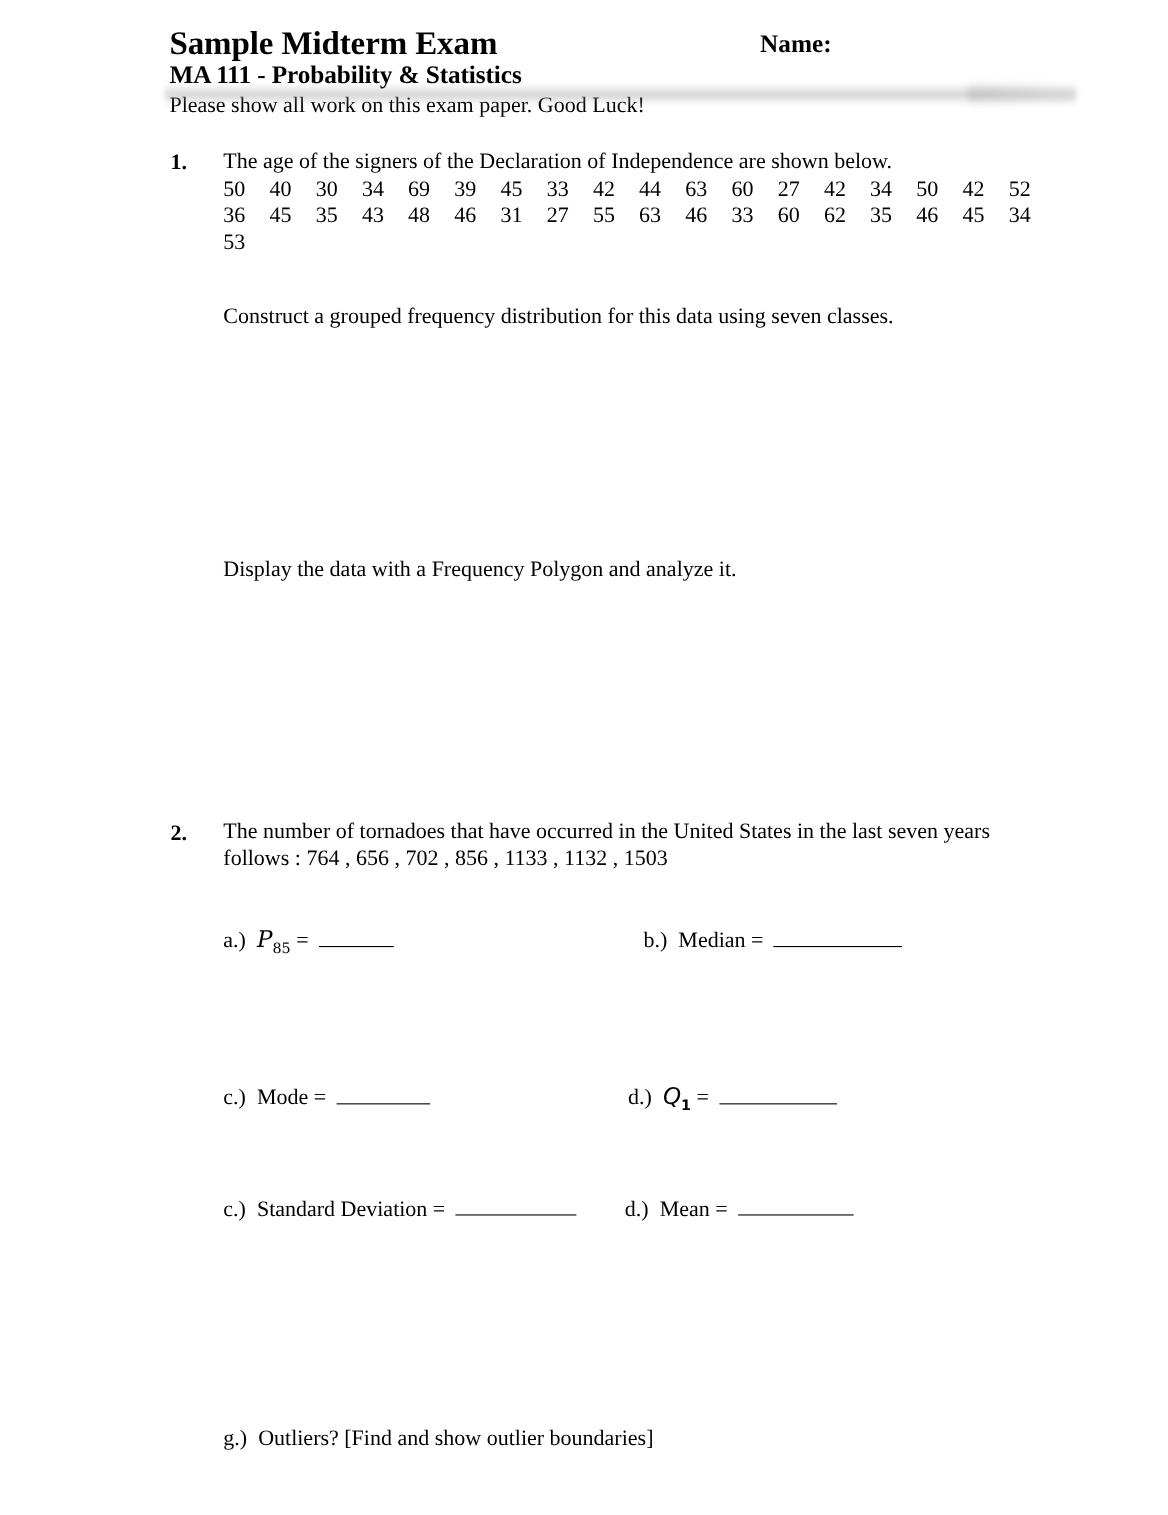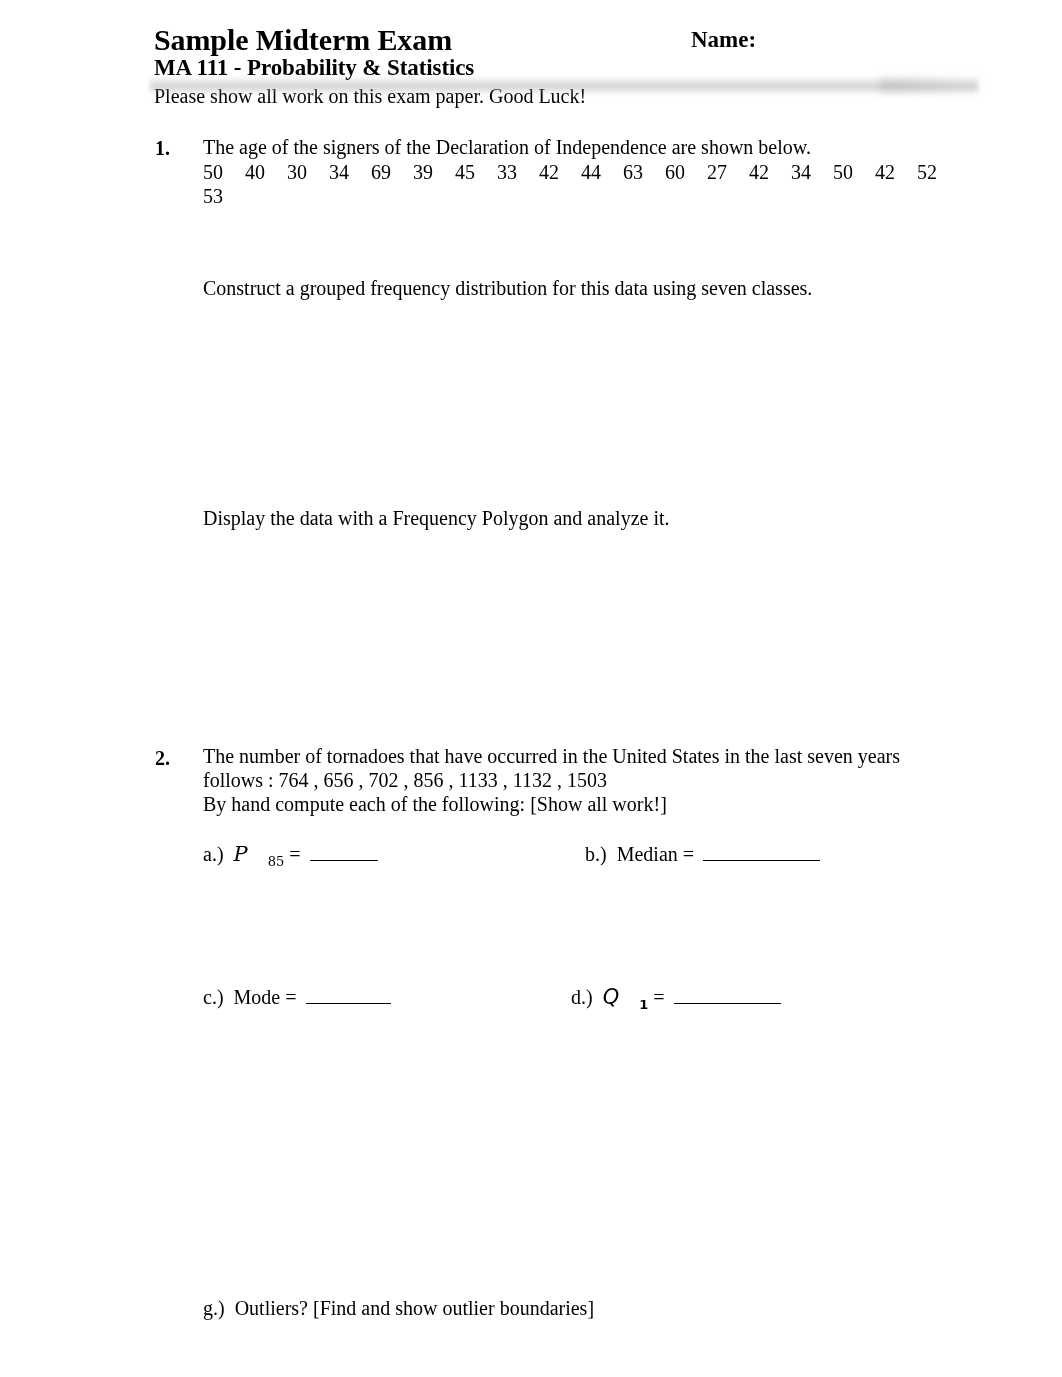--- a/index.html
+++ b/index.html
@@ -147,21 +147,20 @@
   }
   .mathvar.sans {
     font-family: "DejaVu Sans", "Liberation Sans", sans-serif;
     font-style: italic;
     font-size: 21px;
   }
   .sub {
     font-size: 13px;
     vertical-align: sub;
     font-style: normal;
-    margin-left: 20px;
   }
   .sub.bolder { font-weight: bold; }
 
   b.tight { font-weight: normal; }
 </style>
 </head>
 <body>
 
 <div class="page">
 
@@ -200,38 +199,57 @@
           <td>63</td>
           <td>60</td>
           <td>27</td>
           <td>42</td>
           <td>34</td>
           <td>50</td>
           <td>42</td>
           <td>52</td>
         </tr>
         <tr>
+          <td>36</td>
+          <td>45</td>
+          <td>35</td>
+          <td>43</td>
+          <td>48</td>
+          <td>46</td>
+          <td>31</td>
+          <td>27</td>
+          <td>55</td>
+          <td>63</td>
+          <td>46</td>
+          <td>33</td>
+          <td>60</td>
+          <td>62</td>
+          <td>35</td>
+          <td>46</td>
+          <td>45</td>
+          <td>34</td>
+        </tr>
+        <tr>
           <td>53</td>
         </tr>
       </tbody>
     </table>
   </div>
 
   <div class="qbody qline" style="top:276px;">
     <span>Construct a grouped frequency distribution for this data using </span><b class="tight">seven</b><span> classes.</span>
   </div>
 
   <div class="qbody qline" style="top:506px;">Display the data with a Frequency Polygon and analyze it.</div>
 
   <div class="qnum" style="left:155px; top:745px;">2.</div>
 
   <div class="qbody" style="top:744px; width:800px;">
     <div class="qline">The number of tornadoes that have occurred in the United States in the last seven years</div>
     <div class="qline"><span>follows :  </span><span>764 ,  656 ,  702 ,  856 ,  1133 ,  1132 ,  1503</span></div>
-    <div class="qline"><b class="tight">By hand</b><span> compute each of the following: [</span><b class="tight">Show all work!</b><span>]</span></div>
   </div>
 
   <div class="subrow" style="top:841px; width:800px; height:30px;">
     <span class="sub-left">
       <span>a.)</span>&nbsp;
       <span class="mathvar"><span>P</span><span class="sub">85</span></span>
       <span>=</span>
       <span class="blank" style="width:68px;"></span>
     </span>
     <span class="sub-right" style="left:382px;">
@@ -248,20 +266,32 @@
       <span class="blank" style="width:85px;"></span>
     </span>
     <span class="sub-right" style="left:368px;">
       <span>d.)</span>&nbsp;
       <span class="mathvar sans"><span>Q</span><span class="sub bolder">1</span></span>
       <span>=</span>
       <span class="blank" style="width:107px;"></span>
     </span>
   </div>
 
+  <div class="subrow" style="top:1085px; width:800px; height:30px;">
+    <span class="sub-left">
+      <span>c.)</span>&nbsp;
+      <span>Standard Deviation =</span>
+      <span class="blank" style="width:110px;"></span>
+    </span>
+    <span class="sub-right" style="left:365px;">
+      <span>d.)</span>&nbsp;
+      <span>Mean =</span>
+      <span class="blank" style="width:105px;"></span>
+    </span>
+  </div>
 
   <div class="subrow" style="top:1295px; width:800px; height:30px;">
     <span class="sub-left">
       <span>g.)</span>&nbsp;
       <span>Outliers? [Find and show outlier boundaries]</span>
     </span>
   </div>
 
 </div>
 

